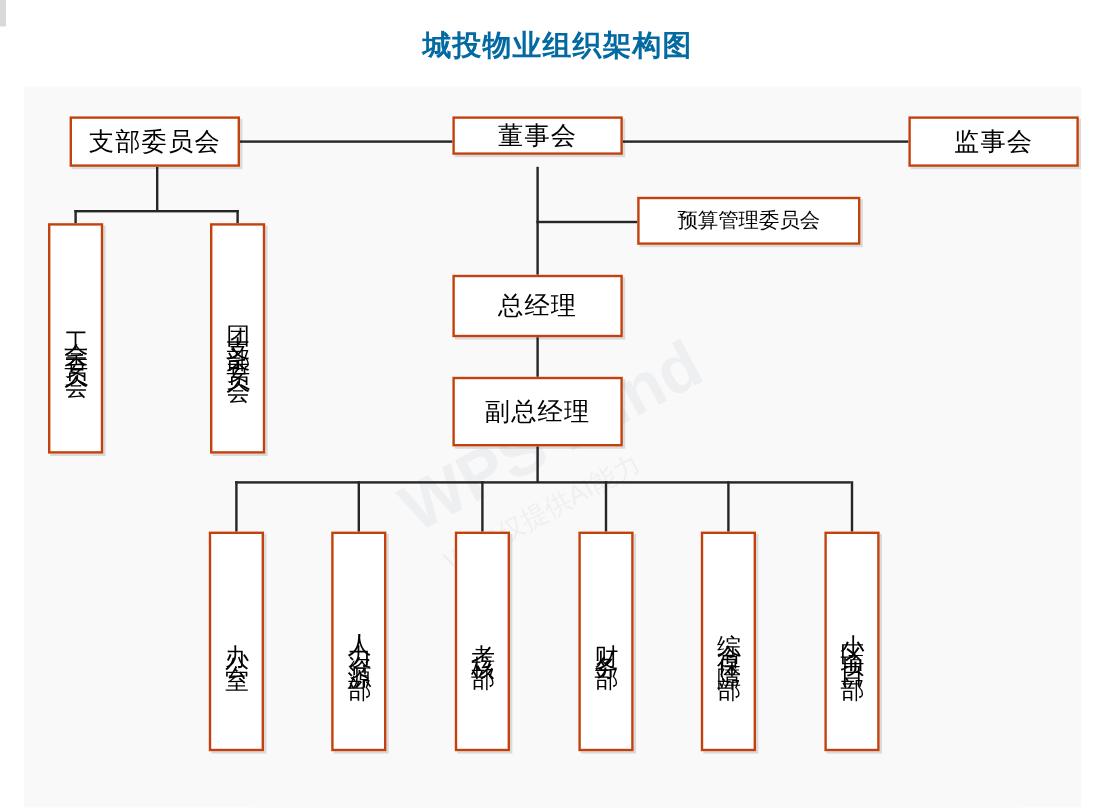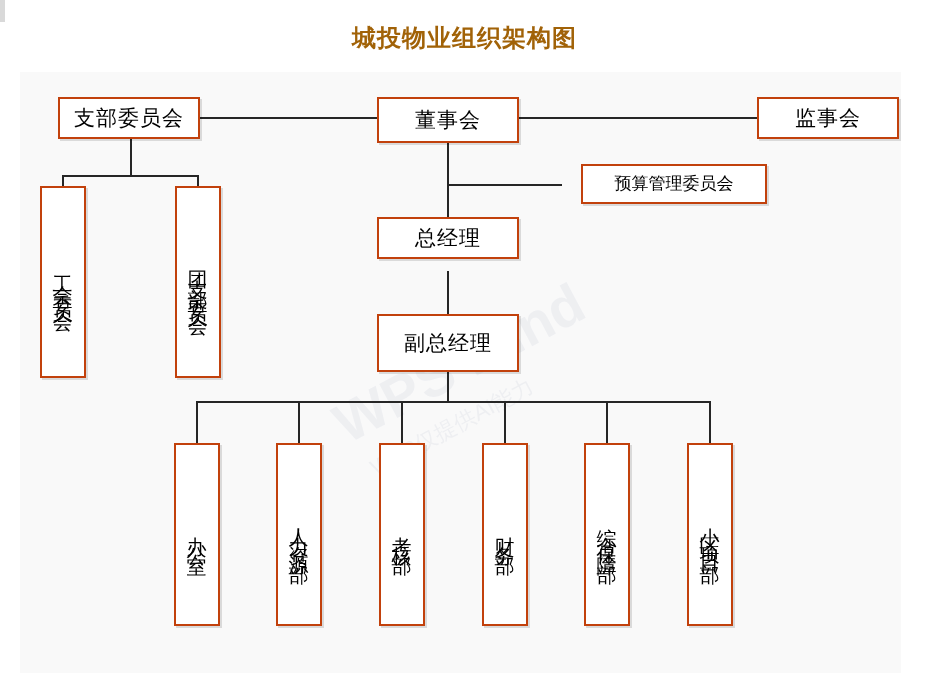--- a/index.html
+++ b/index.html
@@ -25,21 +25,21 @@
   }
 
   #chart-title {
     position: absolute;
     left: 0;
     top: 22px;
     width: 929px;
     text-align: center;
     font-size: 24px;
     font-weight: bold;
-    color: #a16207;
+    color: #0369a1;
     letter-spacing: 1px;
     font-family: "Liberation Serif", "DejaVu Serif", serif;
   }
 
   #canvas {
     position: absolute;
     left: 20px;
     top: 72px;
     width: 881px;
     height: 601px;
@@ -162,41 +162,41 @@
   <div class="line line-v" style="left:278px; top:329px; height:43px;"></div>
   <div class="line line-v" style="left:381px; top:329px; height:43px;"></div>
   <div class="line line-v" style="left:484px; top:329px; height:43px;"></div>
   <div class="line line-v" style="left:586px; top:329px; height:43px;"></div>
   <div class="line line-v" style="left:689px; top:329px; height:43px;"></div>
 
   <div class="node horiz" style="left:38px; top:25px; width:142px; height:42px;">
     <span class="label">支部委员会</span>
   </div>
 
-  <div class="node horiz" style="left:357px; top:25px; width:142px; height:46px;">
+  <div class="node horiz" style="left:357px; top:25px; width:142px; height:32px;">
     <span class="label">董事会</span>
   </div>
 
   <div class="node horiz" style="left:737px; top:25px; width:142px; height:42px;">
     <span class="label">监事会</span>
   </div>
 
-  <div class="node horiz small" style="left:561px; top:92px; width:186px; height:40px;">
+  <div class="node horiz small" style="left:511px; top:92px; width:186px; height:40px;">
     <span class="label">预算管理委员会</span>
   </div>
 
   <div class="node vert" style="left:20px; top:114px; width:46px; height:192px;">
     <span class="label">工会委员会</span>
   </div>
 
   <div class="node vert" style="left:155px; top:114px; width:46px; height:192px;">
     <span class="label">团支部委员会</span>
   </div>
 
-  <div class="node horiz" style="left:357px; top:145px; width:142px; height:42px;">
+  <div class="node horiz" style="left:357px; top:157px; width:142px; height:52px;">
     <span class="label">总经理</span>
   </div>
 
   <div class="node horiz" style="left:357px; top:242px; width:142px; height:58px;">
     <span class="label">副总经理</span>
   </div>
 
   <div class="node vert" style="left:154px; top:371px; width:46px; height:183px;">
     <span class="label">办公室</span>
   </div>

